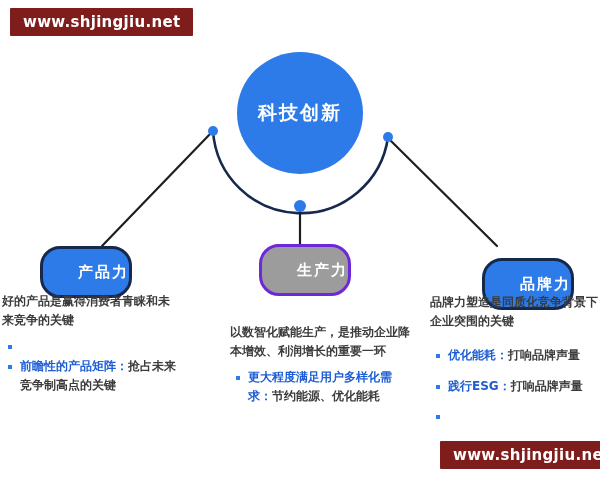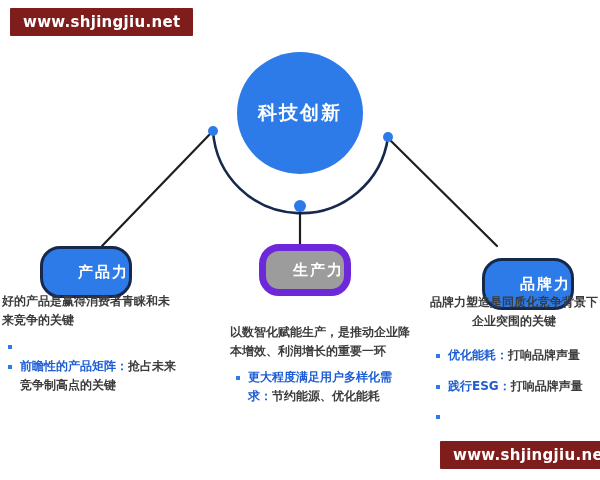--- a/index.html
+++ b/index.html
@@ -20,30 +20,30 @@
     background:#2d7be8;display:flex;align-items:center;justify-content:center;
   }
   .center-circle span{color:#ffffff;font-weight:bold;font-size:19px;letter-spacing:2px;text-align:center;}
   .pill{
     position:absolute;width:92px;height:52px;border-radius:20px;
     display:flex;align-items:center;justify-content:flex-end;
     color:#ffffff;font-weight:bold;font-size:15px;letter-spacing:2px;
     box-sizing:border-box;
   }
   .pill-blue{background:#2d7be8;border:3px solid #16294c;}
-  .pill-gray{background:#9c9c9c;border:7px solid #6d28d9;}
+  .pill-gray{background:#9c9c9c;border:3px solid #6d28d9;}
   .pill-product{left:40px;top:246px;}
   .pill-production{left:259px;top:244px;}
   .pill-brand{left:482px;top:258px;}
   .col{position:absolute;font-size:12px;line-height:1.55;font-weight:bold;color:#3b3b3b;}
   .col-product{left:2px;top:292px;width:178px;}
   .col-production{left:230px;top:292px;width:184px;margin-top:31px;}
   .col-brand{left:430px;top:293px;width:168px;}
   .intro{margin:0 0 8px 0;}
-  .col-brand .intro{margin-bottom:16px;text-align:center;}
+  .col-brand .intro{margin-bottom:16px;}
   .bullet{display:flex;margin:0 0 8px 0;}
   .col-brand .bullet{margin-bottom:12px;}
   .bullet .marker{
     flex:0 0 auto;width:4px;height:4px;background:#2d7be8;margin:8px 8px 0 6px;
   }
   .bullet p{margin:0;}
   .bullet .head{color:#1c5dd4;}
   .bullet .body{color:#3b3b3b;}
 </style>
 </head>

